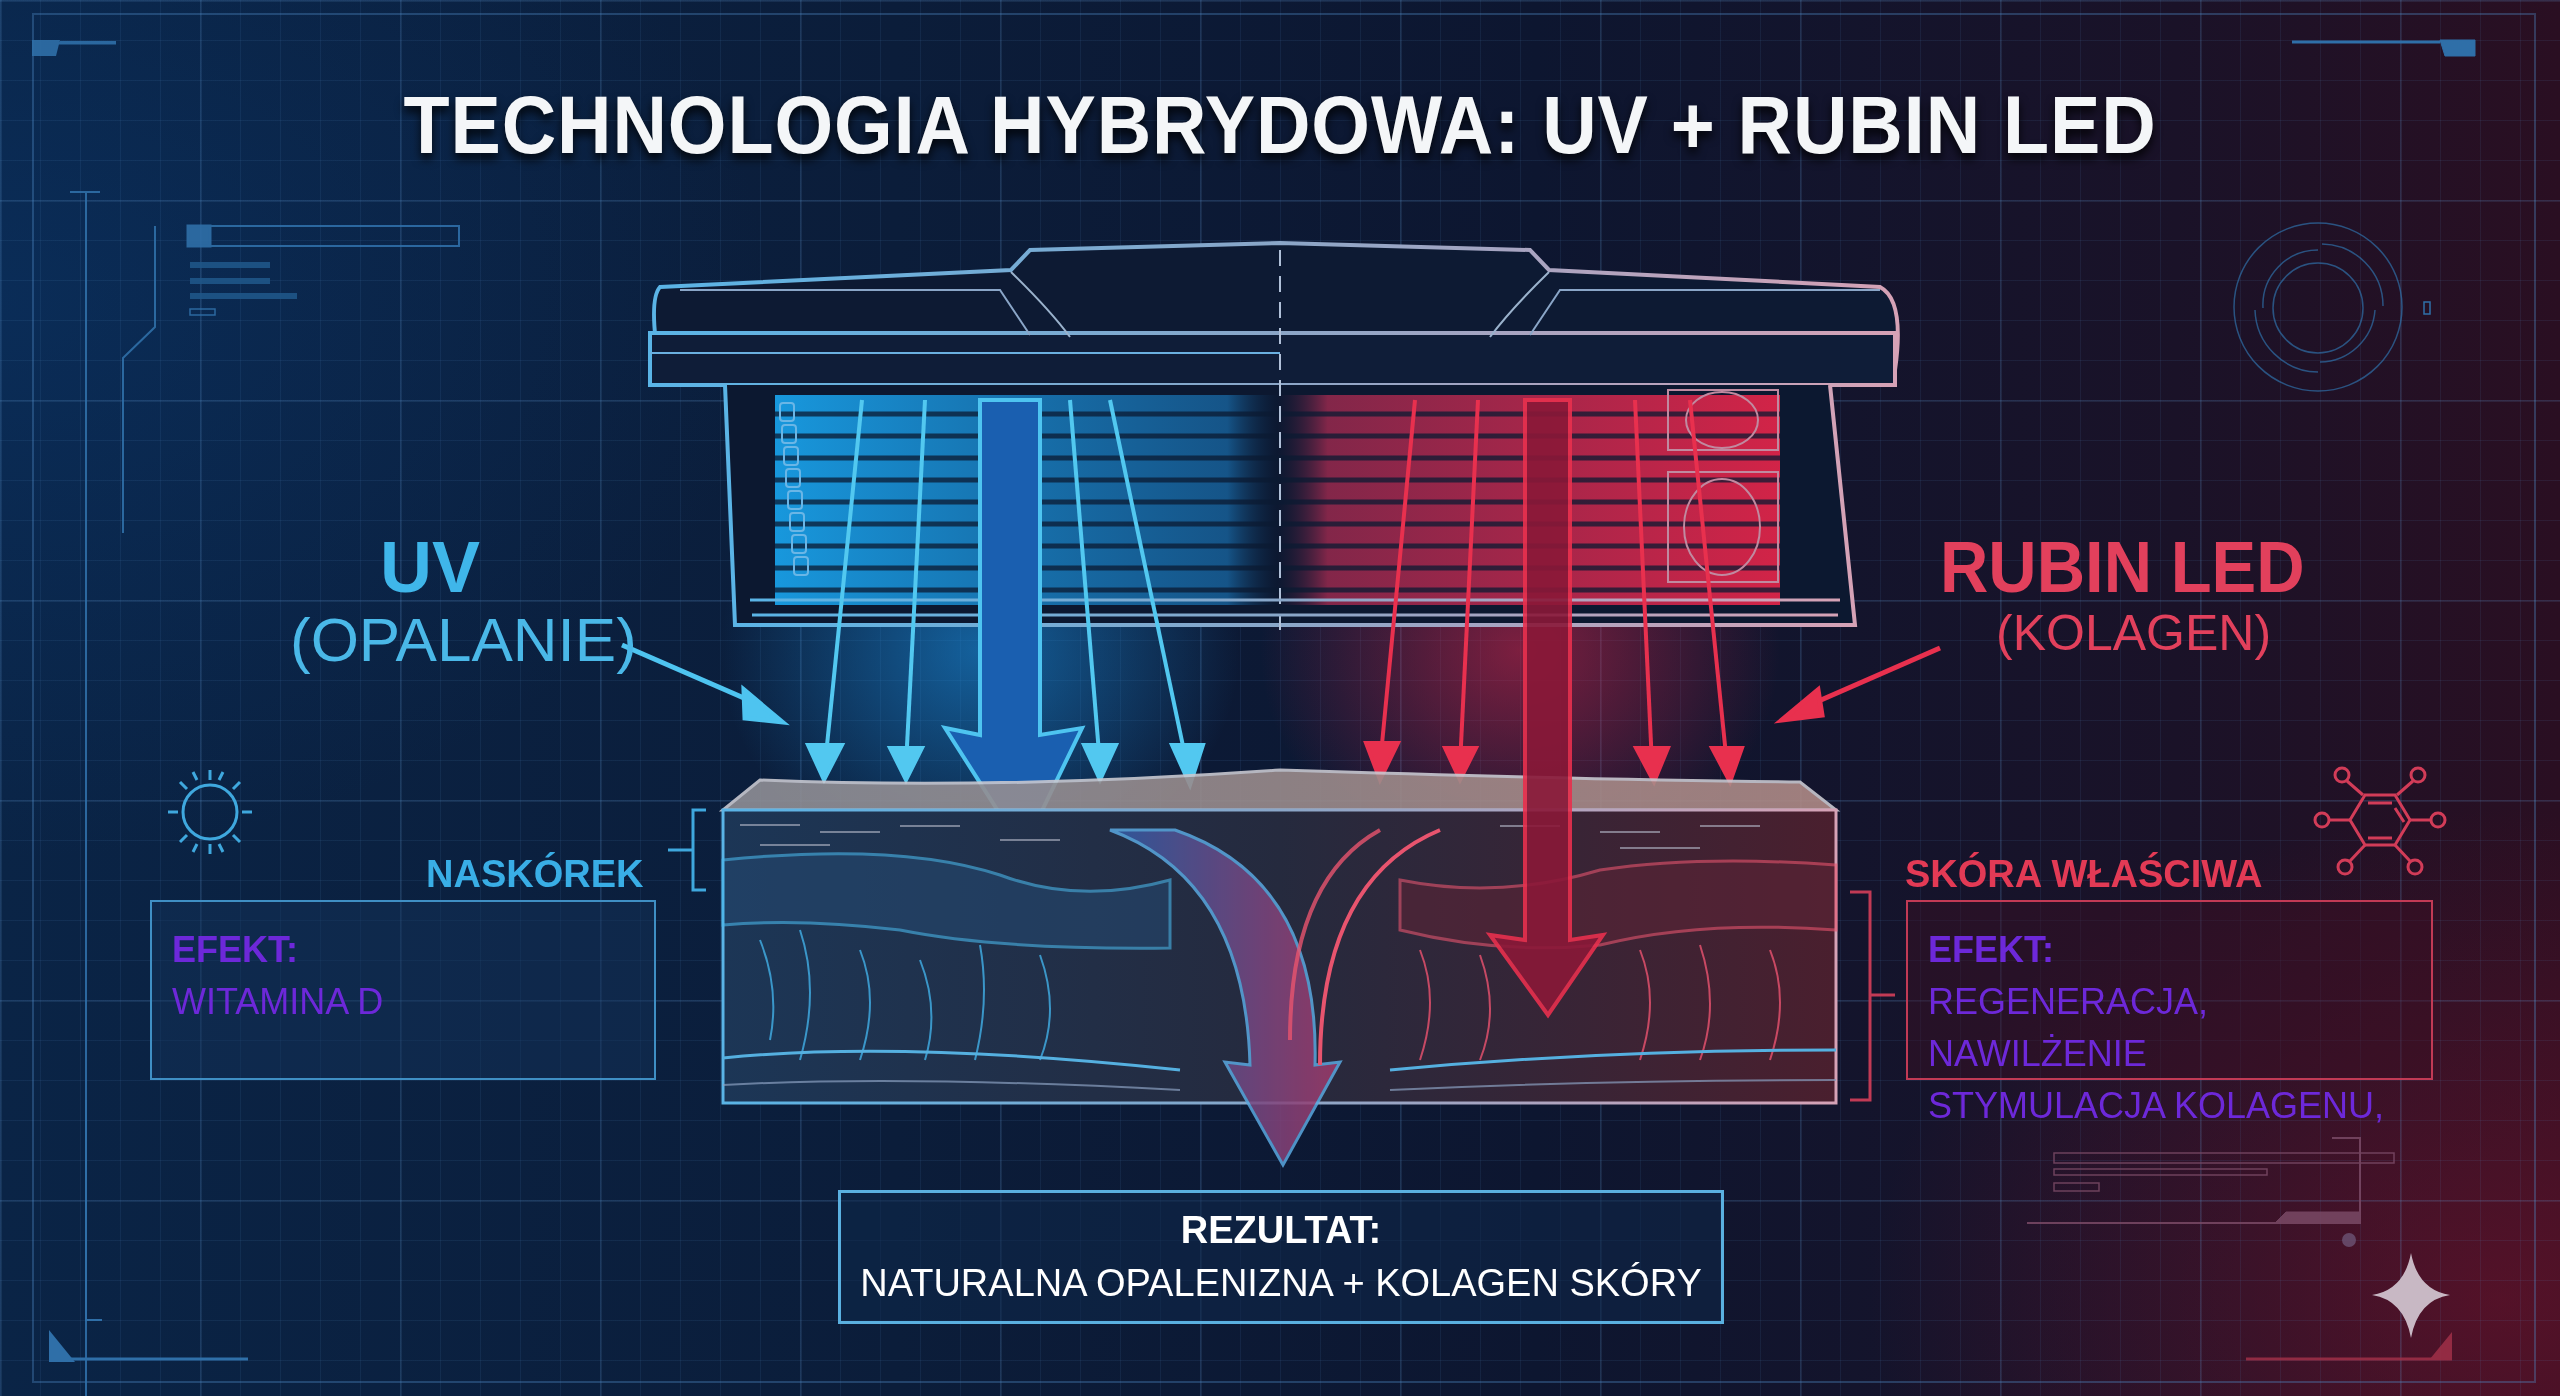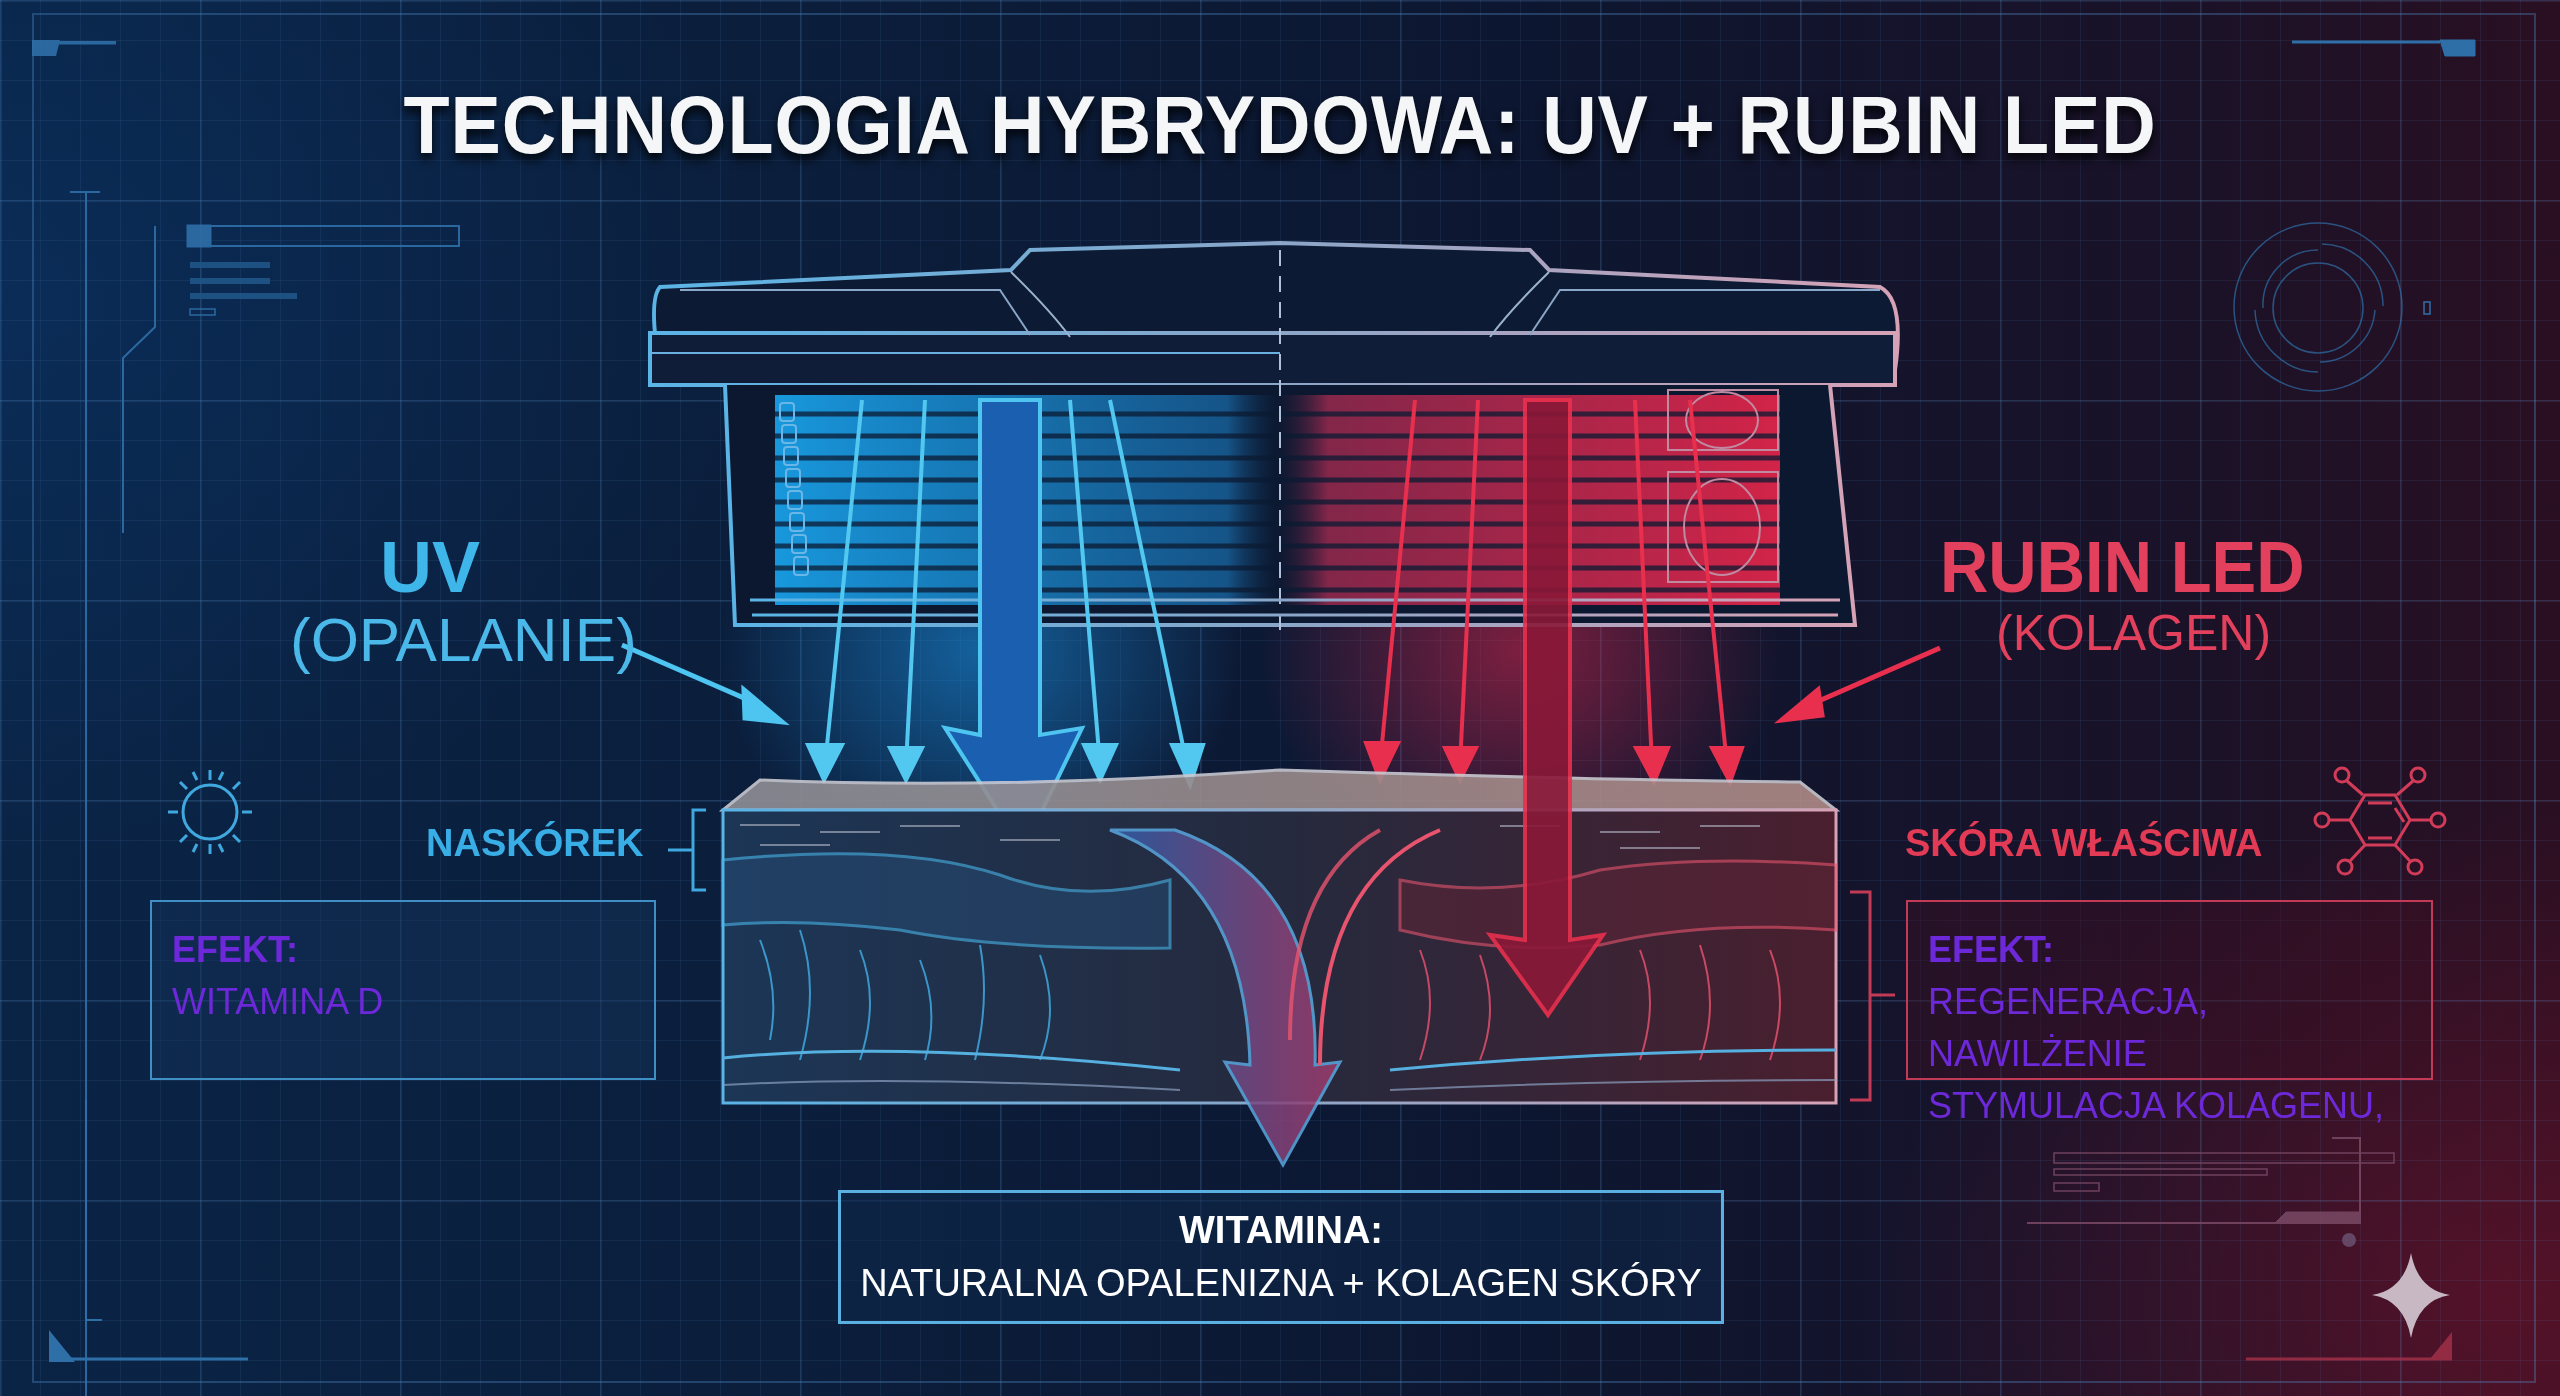--- a/index.html
+++ b/index.html
@@ -21,21 +21,21 @@
     background-size:200px 200px;}
   .frame{position:absolute;left:32px;top:13px;width:2504px;height:1370px;border:2px solid rgba(80,140,200,0.35);box-sizing:border-box;}
   svg{position:absolute;left:0;top:0;}
   .title{position:absolute;left:0;top:78px;width:2560px;text-align:center;
     font-size:82px;font-weight:bold;letter-spacing:1px;color:#f4f6f8;
     text-shadow:0 6px 10px rgba(0,0,0,0.8);transform:scaleX(0.92);transform-origin:center;}
   .uv-title{position:absolute;left:380px;top:526px;font-size:72px;font-weight:bold;color:#3fb6ea;}
   .uv-sub{position:absolute;left:290px;top:604px;font-size:62px;color:#4ab8e8;}
   .rl-title{position:absolute;left:1940px;top:526px;font-size:72px;font-weight:bold;color:#e2405c;transform:scaleX(0.93);transform-origin:left;}
   .rl-sub{position:absolute;left:1996px;top:604px;font-size:50px;color:#e2405c;}
-  .layer-label{position:absolute;font-size:38px;font-weight:bold;}
+  .layer-label{position:absolute;font-size:38px;font-weight:bold;margin-top:31px;}
   .nask{left:426px;top:822px;color:#39aee6;}
   .skora{left:1905px;top:822px;color:#e33a55;}
   .effect{position:absolute;box-sizing:border-box;padding:22px 20px;font-size:36px;line-height:52px;color:#6d28d9;}
   .effect .h{font-weight:bold;}
   .eff-left{left:150px;top:900px;width:506px;height:180px;border:2px solid #3f8fc4;background:rgba(20,50,90,0.45);}
   .eff-right{left:1906px;top:900px;width:527px;height:180px;border:2px solid #c23a55;background:rgba(60,15,35,0.45);}
   .result{position:absolute;left:838px;top:1190px;width:886px;height:134px;box-sizing:border-box;border:3px solid #5ab0e0;background:rgba(15,40,75,0.55);text-align:center;}
   .result .h{font-size:38px;font-weight:bold;margin-top:16px;}
   .result .v{font-size:38px;margin-top:10px;}
 </style>
@@ -250,15 +250,15 @@
   <div>WITAMINA D</div>
 </div>
 
 <div class="effect eff-right">
   <div class="h">EFEKT:</div>
   <div>REGENERACJA, NAWILŻENIE</div>
   <div>STYMULACJA KOLAGENU,</div>
 </div>
 
 <div class="result">
-  <div class="h">WITAMINA:</div>
+  <div class="h">REZULTAT:</div>
   <div class="v">NATURALNA OPALENIZNA + KOLAGEN SKÓRY</div>
 </div>
 
 </body></html>

